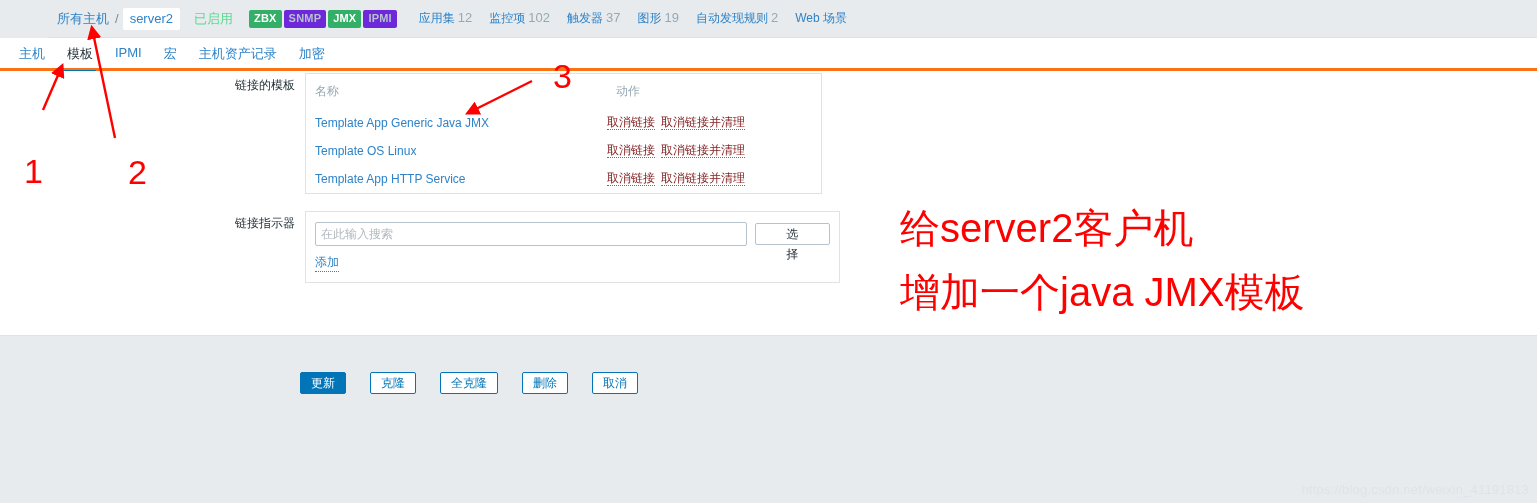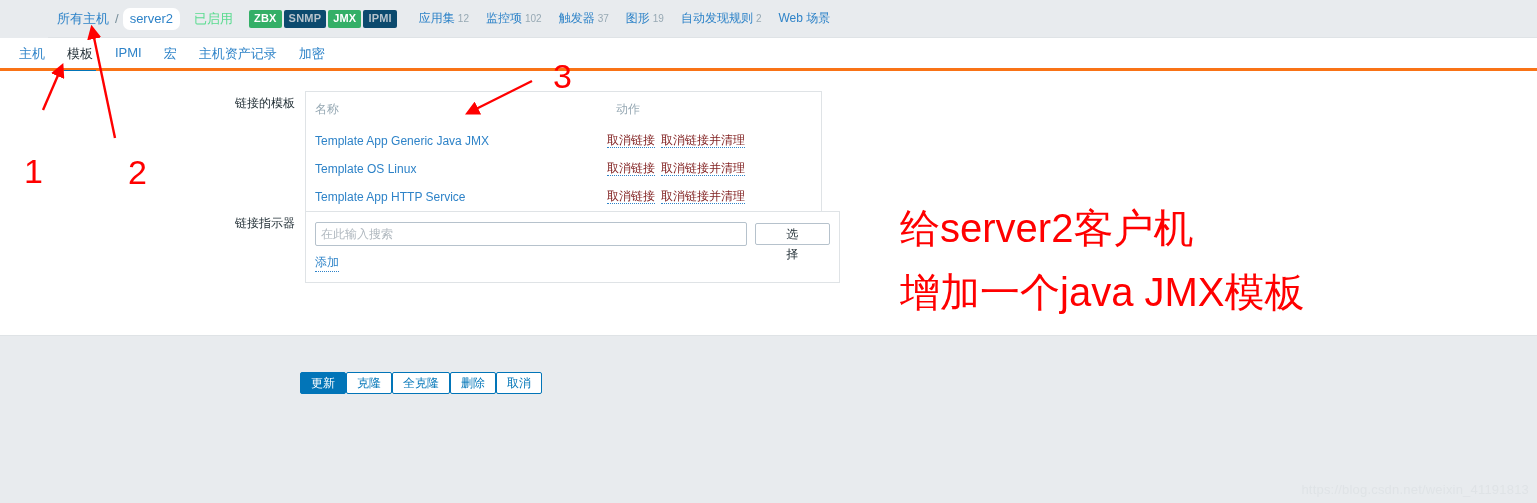--- a/index.html
+++ b/index.html
@@ -38,21 +38,21 @@
     padding: 0 3px;
     cursor: pointer;
   }
   .crumb-sep {
     color: #768d99;
     font-size: 13px;
     margin: 0 3px;
   }
   .crumb-current {
     background: #ffffff;
-    border-radius: 7px;
+    border-radius: 2px;
     padding: 3px 7px 4px 7px;
     color: #2e83c8;
     font-size: 13px;
     margin-left: 1px;
     cursor: pointer;
   }
   .status-enabled {
     color: #59db8f;
     font-size: 13px;
     margin-left: 14px;
@@ -68,39 +68,39 @@
     padding: 2px 5px 3px 5px;
     border-radius: 2px;
     letter-spacing: 0.2px;
     line-height: 13px;
   }
   .badge.on {
     background: #34af67;
     color: #ffffff;
   }
   .badge.off {
-    background: #0c4a6e;
+    background: #6d28d9;
     color: #b6c2cc;
   }
   .hdr-links {
     display: flex;
     align-items: baseline;
     margin-left: 22px;
     gap: 17px;
   }
   .hdr-link {
     color: #2e83c8;
     font-size: 12px;
     text-decoration: none;
     cursor: pointer;
     white-space: nowrap;
   }
   .hdr-count {
     color: #97a9b4;
-    font-size: 10px;
+    font-size: 13px;
     margin-left: 3px;
   }
 
   
   .tab-row {
     position: absolute;
     left: 0; top: 38px;
     width: 1537px;
     height: 33px;
     background: #ffffff;
@@ -239,21 +239,21 @@
     border-bottom: 1px dotted #2e83c8;
     cursor: pointer;
   }
 
   
   .btn-row {
     position: absolute;
     left: 300px;
     top: 301px;
     display: flex;
-    gap: 0;
+    gap: 24px;
   }
   .btn {
     height: 22px;
     border: 1px solid #0275b8;
     border-radius: 2px;
     background: #ffffff;
     color: #0275b8;
     font-size: 12px;
     font-family: "Liberation Sans", "DejaVu Sans", sans-serif;
     padding: 0 10px;
@@ -342,21 +342,21 @@
   <div class="tab">主机</div>
   <div class="tab active">模板</div>
   <div class="tab">IPMI</div>
   <div class="tab">宏</div>
   <div class="tab">主机资产记录</div>
   <div class="tab">加密</div>
 </div>
 
 <div class="content">
 
-  <div class="form-row" style="left:220px; top:20px;justify-content:space-between;">
+  <div class="form-row" style="left:220px; top:2px;justify-content:space-between;">
     <div class="form-label">链接的模板</div>
     <div class="box" style="width:517px;">
       <table class="tmpl">
         <thead>
           <tr>
             <th style="width:292px;">名称</th>
             <th>动作</th>
           </tr>
         </thead>
         <tbody>

